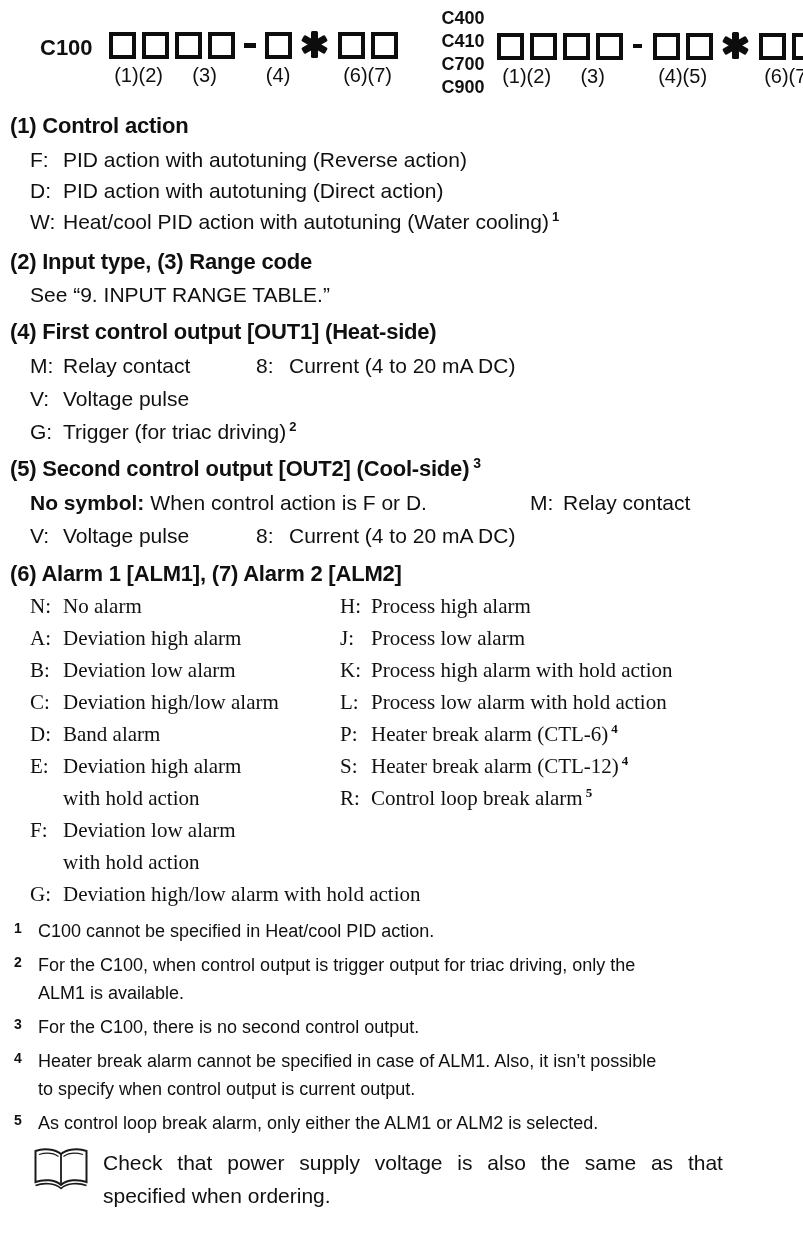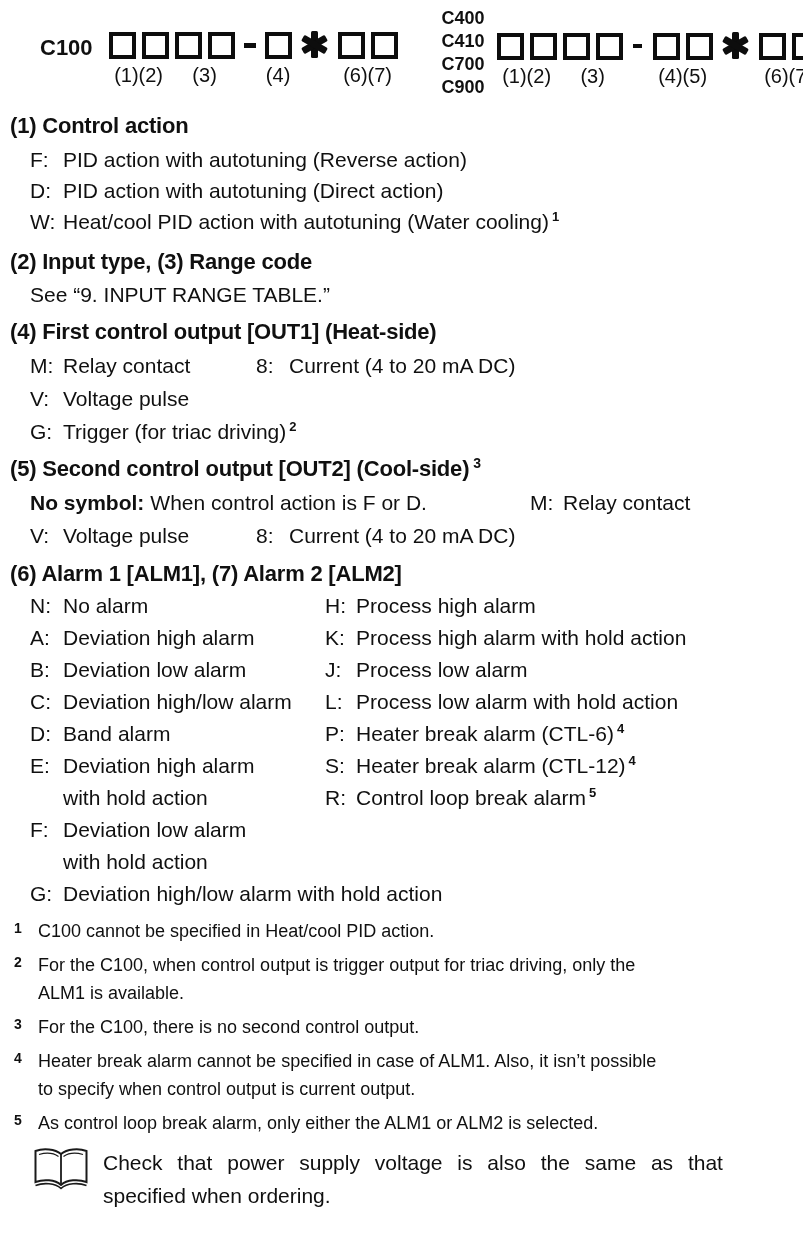--- a/index.html
+++ b/index.html
@@ -35,22 +35,22 @@
   .mb5{margin-bottom:5px;} .mb4{margin-bottom:4px;} .mb3{margin-bottom:3px;}
   .item{position:relative;padding-left:20px;font-size:21px;line-height:31px;white-space:nowrap;}
   .lh33 .item{line-height:33px;}
   .code{display:inline-block;min-width:33px;}
   .code.auto{min-width:0;margin-right:6px;font-weight:bold;}
   sup.s{font-weight:bold;font-size:13px;line-height:0;margin-left:3px;}
   sup.hs{font-weight:bold;font-size:14px;line-height:0;margin-left:4px;}
   .col2{position:absolute;top:0;left:246px;white-space:nowrap;}
   .col2.far{left:520px;}
   .alarm{position:relative;}
-  .alarm .item{line-height:32px;}
-  .alarm-right{position:absolute;left:315px;top:0;}
+  .alarm .item{line-height:32px;font-family:Liberation Serif, serif;}
+  .alarm-right{position:absolute;left:330px;top:0;}
   .alarm-right .item{padding-left:0;line-height:32px;}
   .alarm-right .code{min-width:31px;}
   
   .footnotes{margin-top:7px;}
   .fn{position:relative;padding-left:28px;font-size:18px;line-height:28px;margin-bottom:6px;white-space:pre-line;}
   .fn-marker{position:absolute;left:4px;top:-3px;font-size:14px;font-weight:bold;}
   
   .note{display:flex;margin-top:9px;align-items:flex-start;}
   .note-icon{margin-left:22px;width:58px;flex:0 0 58px;}
   .note-text{margin-left:13px;font-size:21px;line-height:33px;width:672px;}
@@ -206,22 +206,22 @@
       <div class="item"><span class="code">C:</span><span>Deviation high/low alarm</span></div>
       <div class="item"><span class="code">D:</span><span>Band alarm</span></div>
       <div class="item"><span class="code">E:</span><span>Deviation high alarm</span></div>
       <div class="item"><span class="code"></span><span>with hold action</span></div>
       <div class="item"><span class="code">F:</span><span>Deviation low alarm</span></div>
       <div class="item"><span class="code"></span><span>with hold action</span></div>
       <div class="item"><span class="code">G:</span><span>Deviation high/low alarm with hold action</span></div>
     </div>
     <div class="alarm-right">
       <div class="item"><span class="code">H:</span><span>Process high alarm</span></div>
+      <div class="item"><span class="code">J:</span><span>Process low alarm</span></div>
       <div class="item"><span class="code">K:</span><span>Process high alarm with hold action</span></div>
-      <div class="item"><span class="code">J:</span><span>Process low alarm</span></div>
       <div class="item"><span class="code">L:</span><span>Process low alarm with hold action</span></div>
       <div class="item"><span class="code">P:</span><span>Heater break alarm (CTL-6)</span><sup class="s">4</sup></div>
       <div class="item"><span class="code">S:</span><span>Heater break alarm (CTL-12)</span><sup class="s">4</sup></div>
       <div class="item"><span class="code">R:</span><span>Control loop break alarm</span><sup class="s">5</sup></div>
     </div>
   </div>
 
   <div class="footnotes">
     <div class="fn"><span class="fn-marker">1</span><span>C100 cannot be specified in Heat/cool PID action.</span></div>
     <div class="fn"><span class="fn-marker">2</span><span>For the C100, when control output is trigger output for triac driving, only the

